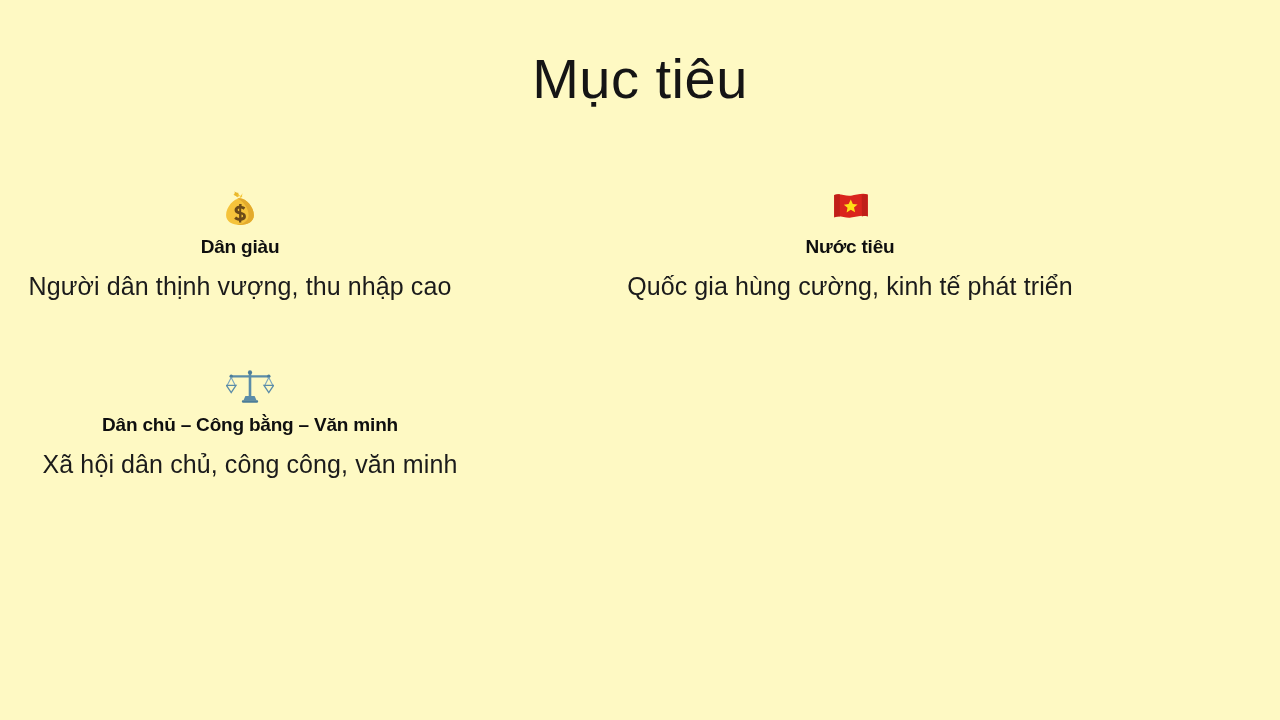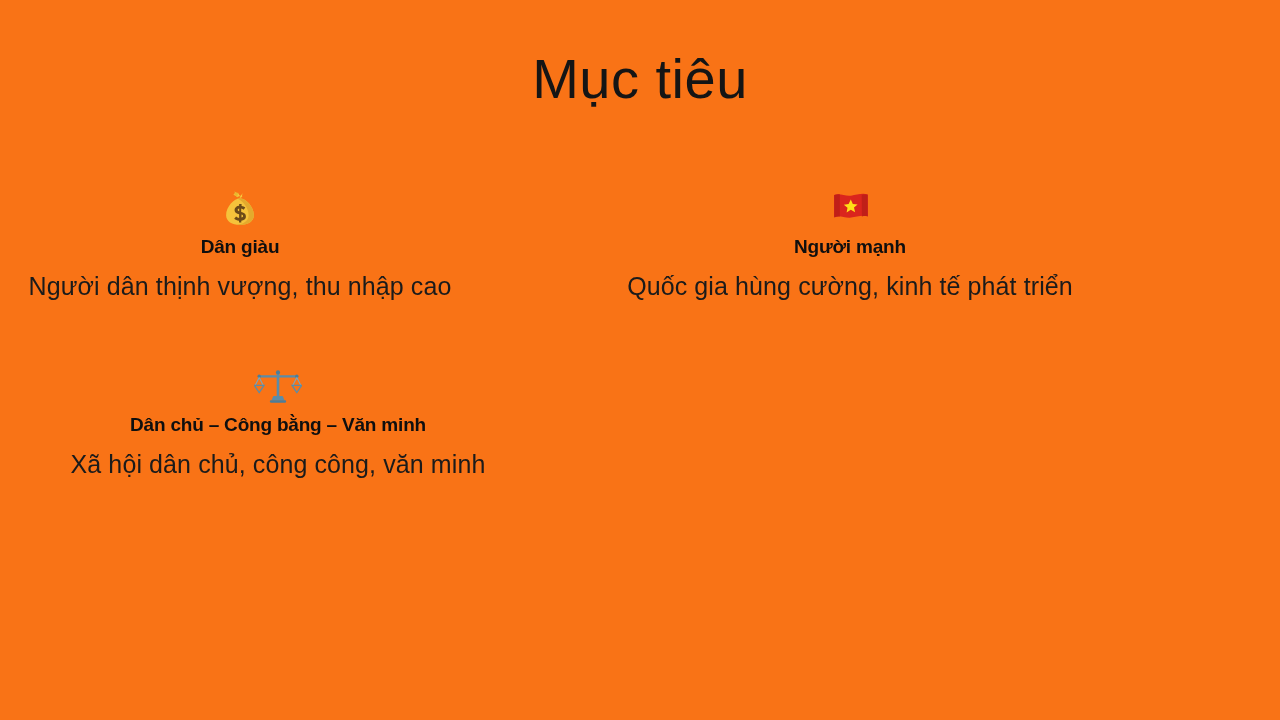--- a/index.html
+++ b/index.html
@@ -12,21 +12,21 @@
     background: #ffffff;
     font-family: "Liberation Sans", sans-serif;
     color: #1a1a1a;
     overflow: hidden;
     position: relative;
   }
 
   .slide {
     position: absolute;
     inset: 0;
-    background: #f97316;
+    background: #fef9c3;
   }
 
   
   .slide-title {
     position: absolute;
     left: 0;
     top: 48px;
     width: 1280px;
     text-align: center;
     font-size: 56px;
@@ -49,21 +49,20 @@
     display: flex;
     align-items: flex-start;
   }
 
   .goal-row-top {
     padding: 0 0 0 0;
   }
 
   .goal-row-bottom {
     margin-top: 57px;
-    padding-left: 28px;
   }
 
   .goal-card {
     width: 480px;
     text-align: center;
     padding: 0 8px;
     box-sizing: border-box;
   }
 
   .goal-card-wide {
@@ -140,21 +139,21 @@
 
       <div class="goal-card">
         <span class="goal-icon">
           <svg width="38" height="34" viewBox="0 0 38 34" aria-hidden="true">
             <path d="M3.2 5.1c5.6-2.3 11.2 1.6 16.8.6 5.6-1 11.2-3 16.8-1.3v21.9c-5.6-1.7-11.2.3-16.8 1.3-5.6 1-11.2-2.9-16.8-.6V5.1z" fill="#da251d"></path>
             <path d="M3.2 5.1c1.9-.8 3.8-1 5.6-.9v22.4c-1.8-.1-3.7.1-5.6.9V5.1z" fill="#c01f18"></path>
             <path d="M30.7 4.8c1.9-.4 3.9-.6 5.9-.1l.2 21.7c-2-.5-4-.3-5.9.1l-.2-21.7z" fill="#c01f18"></path>
             <path d="M19.8 9.6l2 4.4 4.8.4-3.6 3.2 1.1 4.7-4.3-2.5-4.2 2.7.9-4.7-3.7-3.1 4.8-.6 2.2-4.5z" fill="#ffde17"></path>
           </svg>
         </span>
-        <div class="goal-heading">Người mạnh</div>
+        <div class="goal-heading">Nước tiêu</div>
         <div class="goal-desc goal-desc-narrow">Quốc gia hùng cường, kinh tế phát triển</div>
       </div>
 
     </div>
 
     <div class="goal-row goal-row-bottom">
 
       <div class="goal-card goal-card-wide">
         <span class="goal-icon">
           <svg width="48" height="36" viewBox="0 0 48 36" aria-hidden="true">

